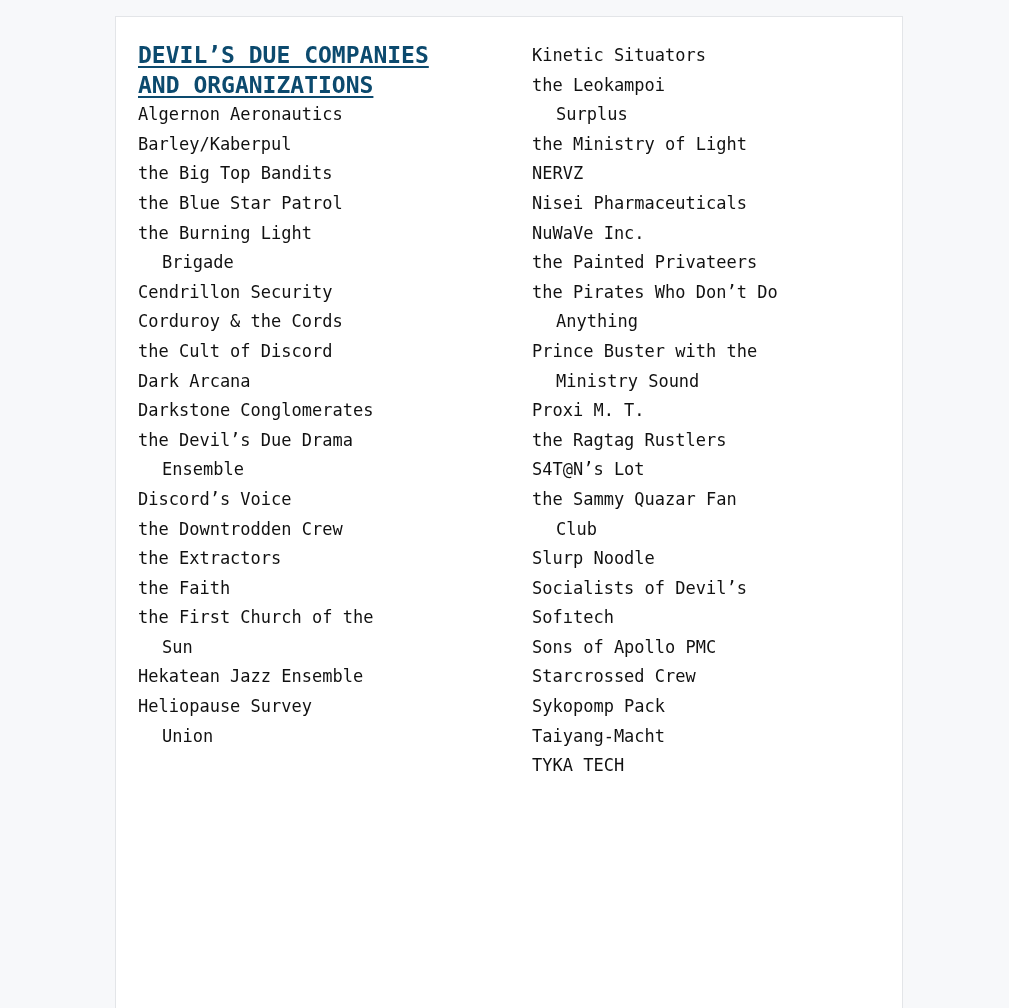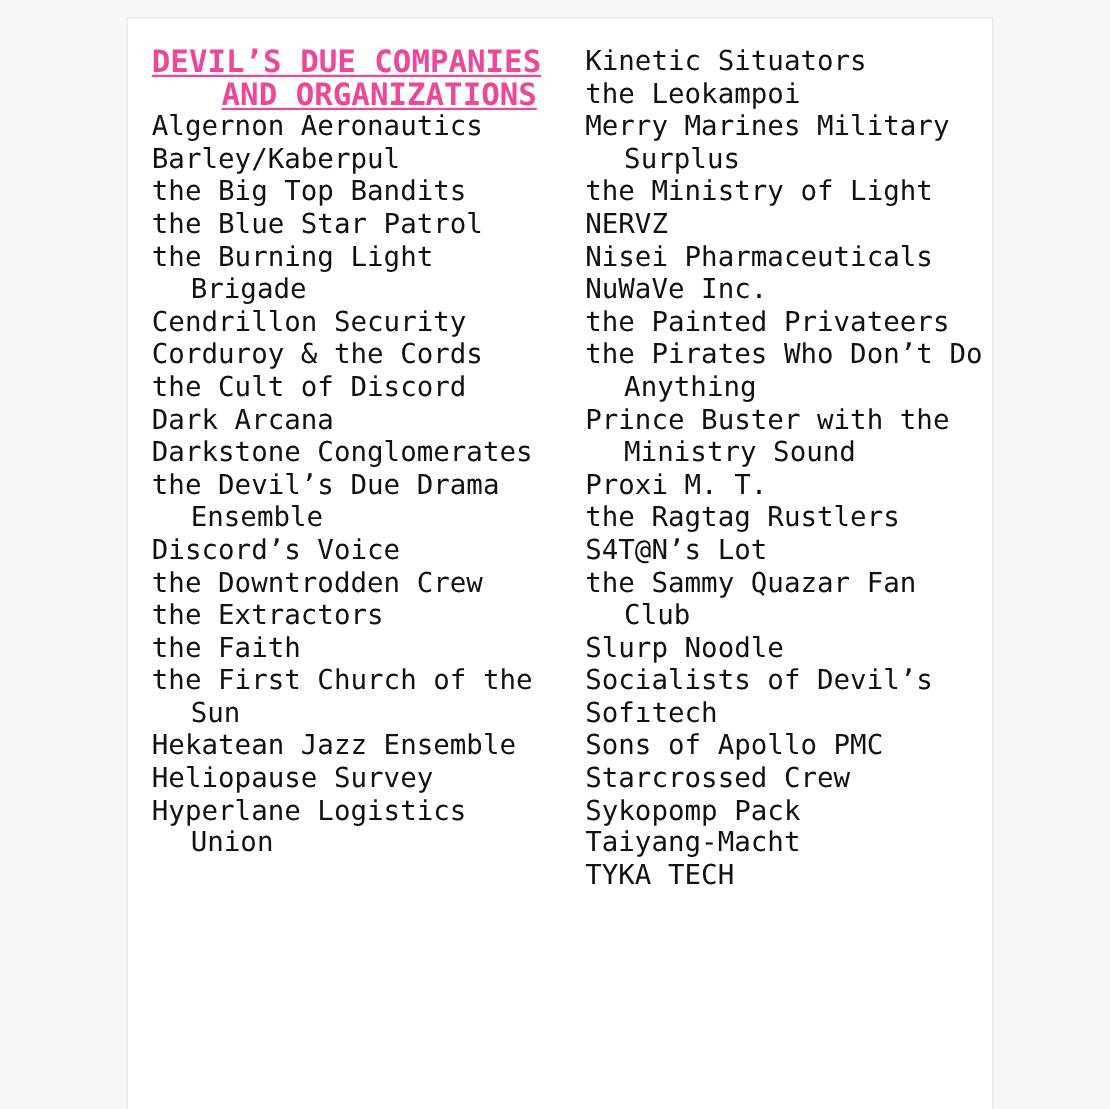--- a/index.html
+++ b/index.html
@@ -44,47 +44,47 @@
     left: 22px;
     width: 350px;
   }
 
   .column-right {
     left: 416px;
     width: 360px;
   }
 
   .doc-title {
-    text-align: right;
+    text-align: left;
     font-weight: bold;
-    font-size: 28px;
+    font-size: 23px;
     line-height: 29.6px;
     letter-spacing: 0px;
-    color: #ec4899;
+    color: #0c4a6e;
     margin: 0 0 0 0;
     padding: 0;
     white-space: nowrap;
   }
   .doc-title .title-line {
     display: block;
   }
   .doc-title .title-line > span {
     text-decoration: underline;
     text-decoration-thickness: 2px;
     text-underline-offset: 3px;
   }
 
   .entry-list {
     list-style: none;
     margin: 0;
     padding: 0;
   }
 
   .entry {
-    font-size: 25px;
+    font-size: 17px;
     line-height: 29.6px;
     color: #111111;
     white-space: pre;
     margin: 0;
     padding: 0;
   }
 
   .entry .cont {
     display: block;
     padding-left: 2.35ch;
@@ -113,29 +113,29 @@
           <li class="entry"><span>Dark Arcana</span></li>
           <li class="entry"><span>Darkstone Conglomerates</span></li>
           <li class="entry"><span>the Devil’s Due Drama</span><span class="cont">Ensemble</span></li>
           <li class="entry"><span>Discord’s Voice</span></li>
           <li class="entry"><span>the Downtrodden Crew</span></li>
           <li class="entry"><span>the Extractors</span></li>
           <li class="entry"><span>the Faith</span></li>
           <li class="entry"><span>the First Church of the</span><span class="cont">Sun</span></li>
           <li class="entry"><span>Hekatean Jazz Ensemble</span></li>
           <li class="entry"><span>Heliopause Survey</span></li>
-          <li class="entry"><span>Hyperlane Logistics</span><span class="cont">Union</span></li>
+          <li class="entry"><span class="cont">Union</span></li>
         </ul>
     </div>
 
     <div class="column column-right">
       <ul class="entry-list" id="right-list">
           <li class="entry"><span>Kinetic Situators</span></li>
           <li class="entry"><span>the Leokampoi</span></li>
-          <li class="entry"><span>Merry Marines Military</span><span class="cont">Surplus</span></li>
+          <li class="entry"><span class="cont">Surplus</span></li>
           <li class="entry"><span>the Ministry of Light</span></li>
           <li class="entry"><span>NERVZ</span></li>
           <li class="entry"><span>Nisei Pharmaceuticals</span></li>
           <li class="entry"><span>NuWaVe Inc.</span></li>
           <li class="entry"><span>the Painted Privateers</span></li>
           <li class="entry"><span>the Pirates Who Don’t Do</span><span class="cont">Anything</span></li>
           <li class="entry"><span>Prince Buster with the</span><span class="cont">Ministry Sound</span></li>
           <li class="entry"><span>Proxi M. T.</span></li>
           <li class="entry"><span>the Ragtag Rustlers</span></li>
           <li class="entry"><span>S4T@N’s Lot</span></li>

